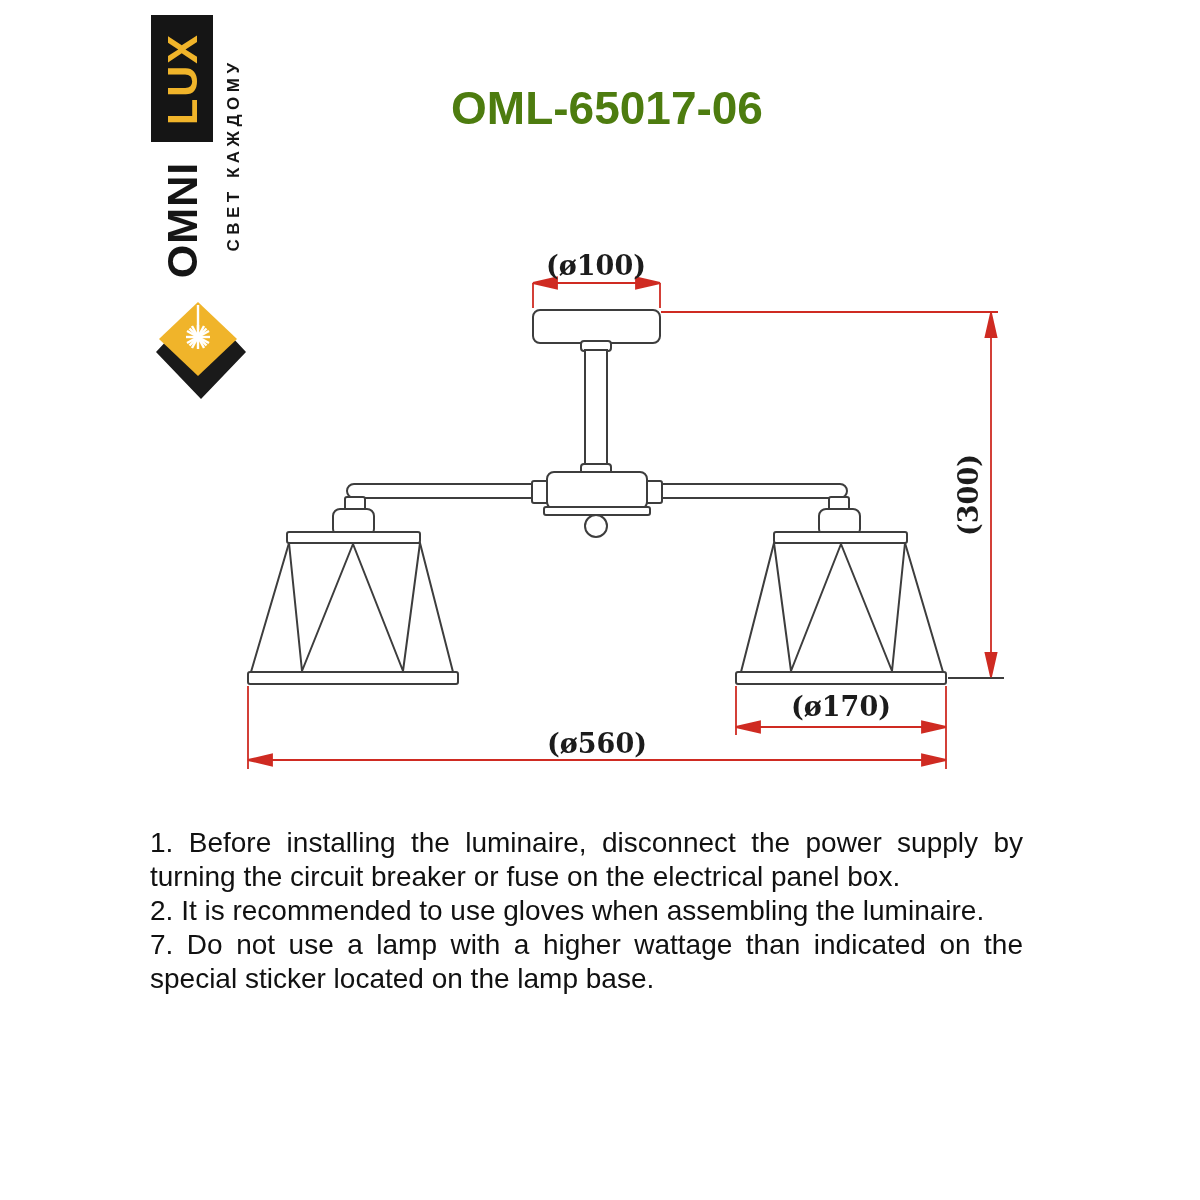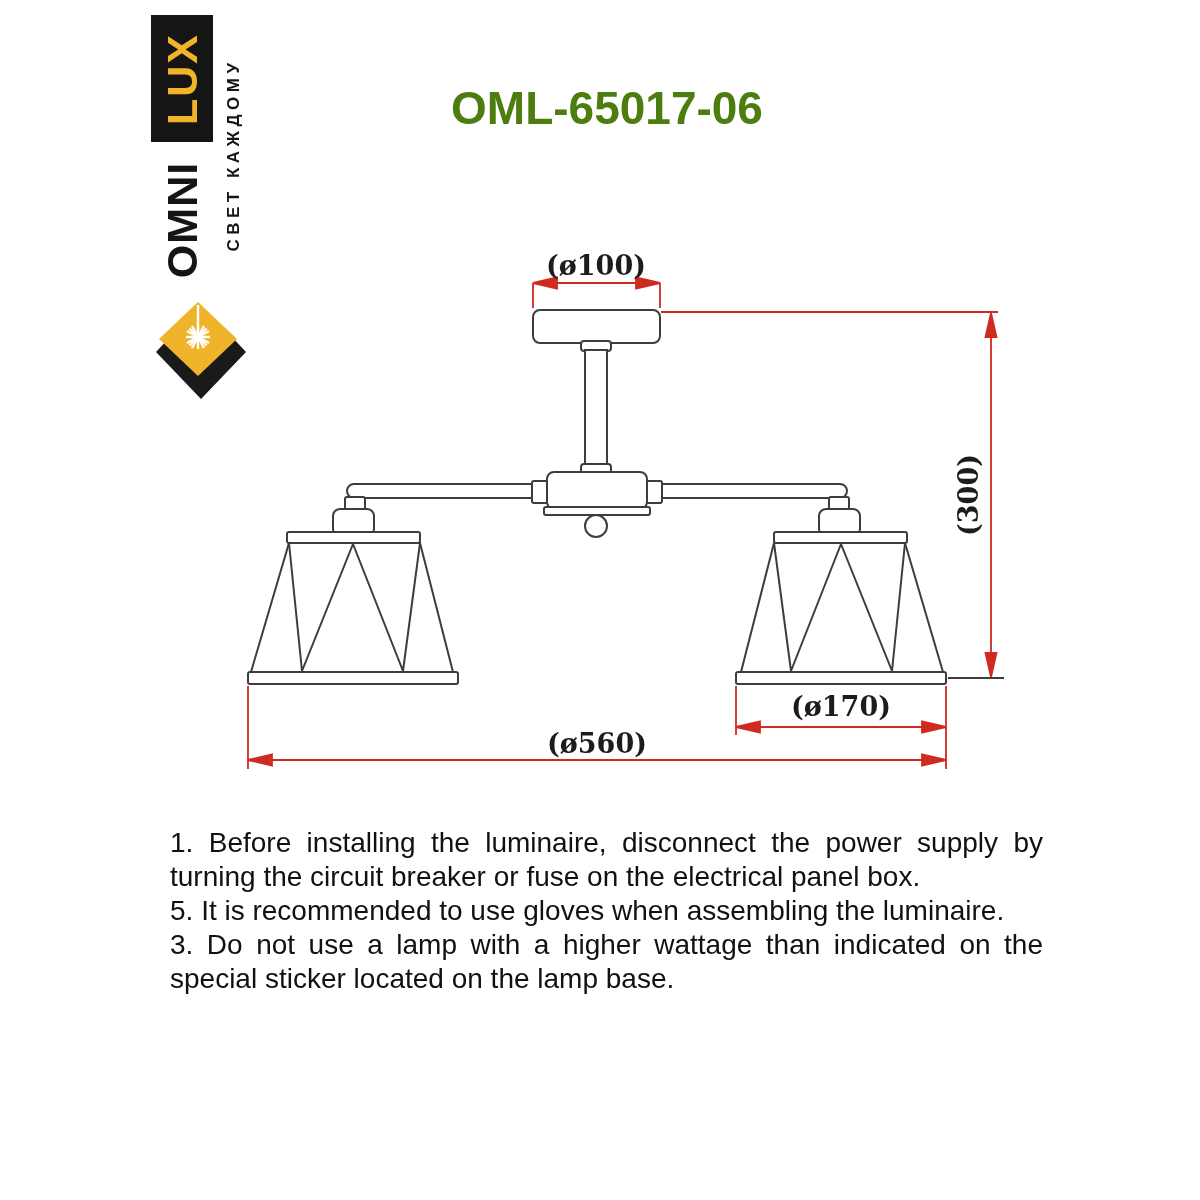--- a/index.html
+++ b/index.html
@@ -38,21 +38,21 @@
   }
   
   .drawing{left:0;top:0;width:1200px;height:820px;}
   .dim-label{
     font-family:"DejaVu Serif",serif;
     font-weight:bold;font-size:27px;
     fill:#1c1c1c;
   }
   
   .instructions{
-    left:170px;top:826px;width:873px;
+    left:150px;top:826px;width:873px;
     font-size:28px;line-height:34px;color:#111111;
   }
   .instructions p{
     margin:0;
     text-align:justify;
     text-justify:inter-word;
   }
 </style>
 </head>
 <body>
@@ -160,15 +160,15 @@
   </g>
 
   <text class="dim-label" x="596" y="275" text-anchor="middle">(ø100)</text>
   <text class="dim-label" x="978" y="495" text-anchor="middle" transform="rotate(-90 978 495)">(300)</text>
   <text class="dim-label" x="841" y="716" text-anchor="middle">(ø170)</text>
   <text class="dim-label" x="597" y="753" text-anchor="middle">(ø560)</text>
 </svg>
 
 <div class="abs instructions">
   <p>1. Before installing the luminaire, disconnect the power supply by turning the circuit breaker or fuse on the electrical panel box.</p>
-  <p>5. It is recommended to use gloves when assembling the luminaire.</p>
-  <p>3. Do not use a lamp with a higher wattage than indicated on the special sticker located on the lamp base.</p>
+  <p>2. It is recommended to use gloves when assembling the luminaire.</p>
+  <p>7. Do not use a lamp with a higher wattage than indicated on the special sticker located on the lamp base.</p>
 </div>
 
 </body></html>

